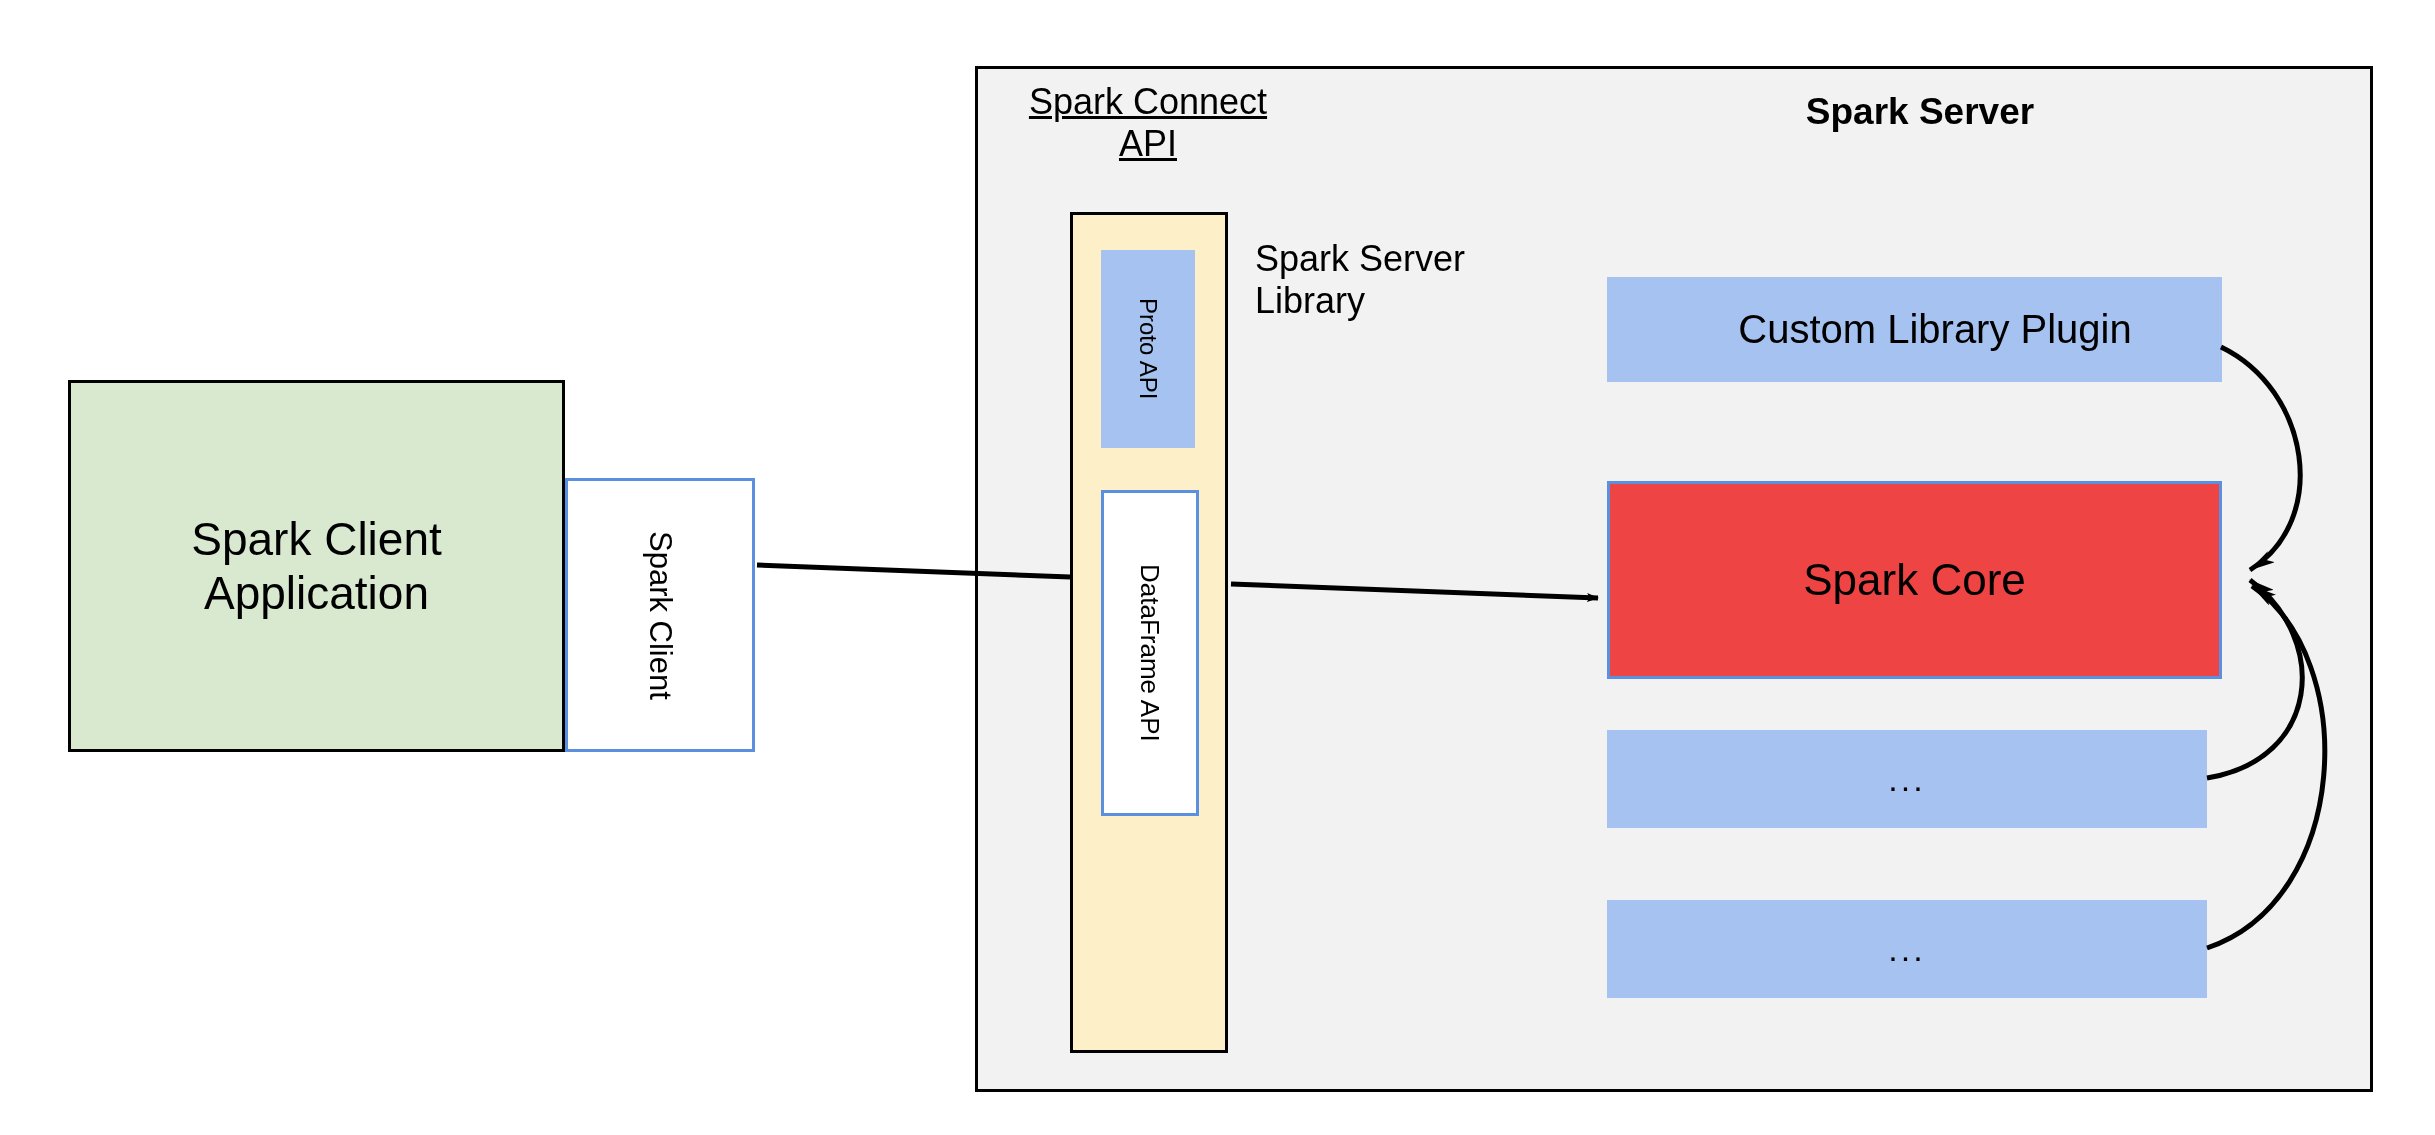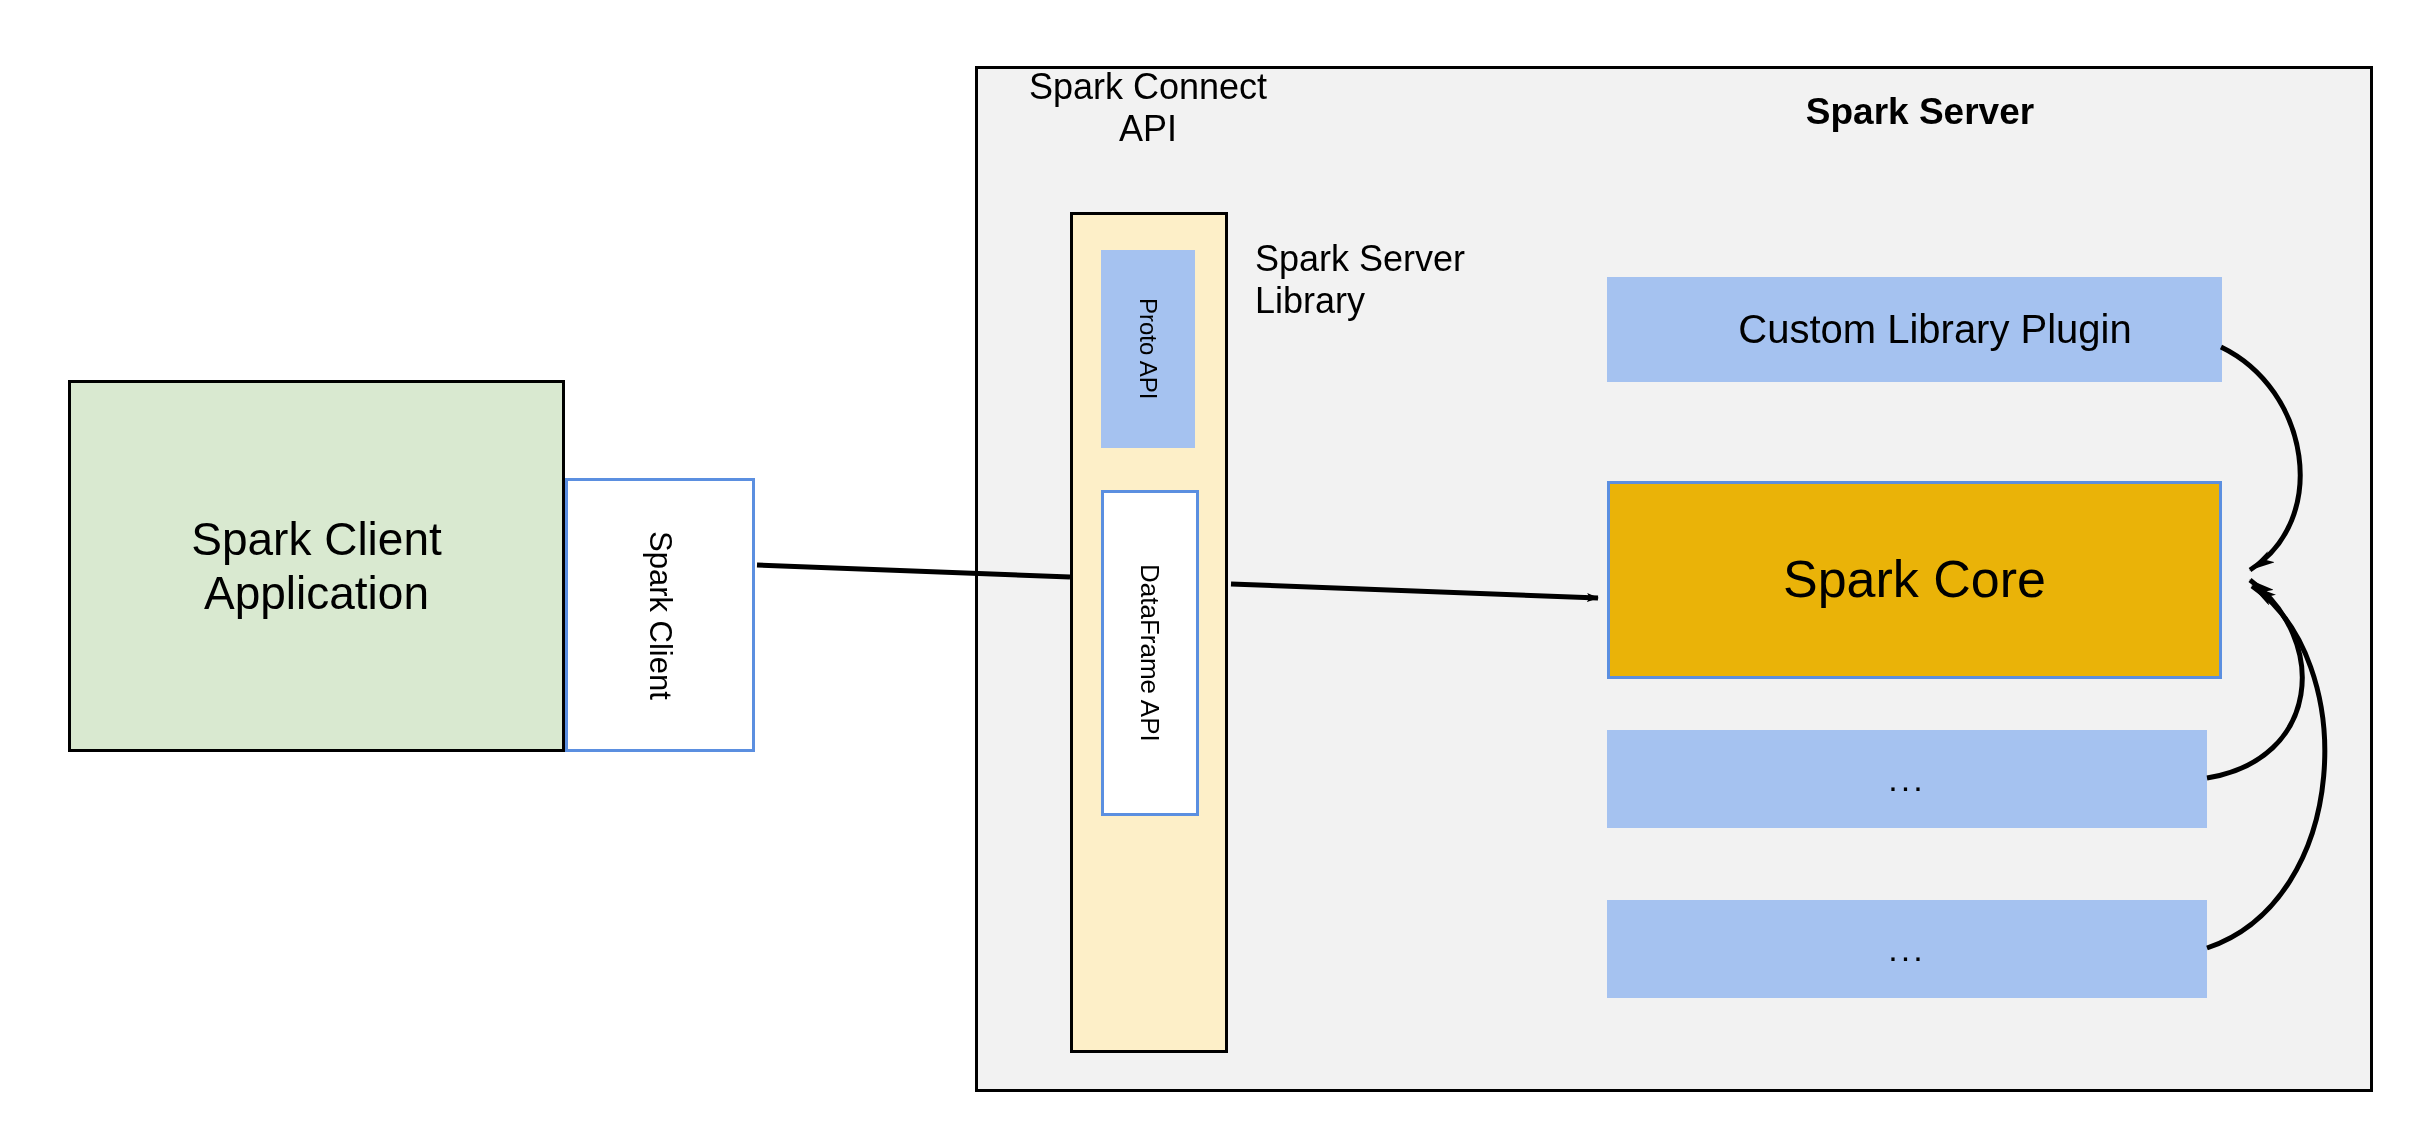--- a/index.html
+++ b/index.html
@@ -69,21 +69,23 @@
     background: #F2F2F2;
     border: 3px solid #000000;
     z-index: 1;
   }
 
   #spark-connect-api-label {
     left: 1003px; top: 66px;
     width: 290px; height: 110px;
     font-size: 36px;
     align-items: flex-start;
-    z-index: 4;
+    padding-top: 15px;
+    z-index: 4;
+    text-decoration: underline;
   }
 
   #spark-server-title {
     left: 1650px; top: 84px;
     width: 540px; height: 56px;
     font-size: 37px;
     font-weight: bold;
     z-index: 4;
   }
 
@@ -139,23 +141,23 @@
     width: 615px; height: 105px;
     background: #A5C2F0;
     font-size: 40px;
     z-index: 4;
     padding-left: 41px;
   }
 
   #spark-core-box {
     left: 1607px; top: 481px;
     width: 615px; height: 198px;
-    background: #eab308;
+    background: #ef4444;
     border: 3px solid #5B8FE0;
-    font-size: 52px;
+    font-size: 44px;
     z-index: 4;
   }
 
   #ellipsis-box-1 {
     left: 1607px; top: 730px;
     width: 600px; height: 98px;
     background: #A5C2F0;
     font-size: 34px;
     letter-spacing: 3px;
     z-index: 4;

